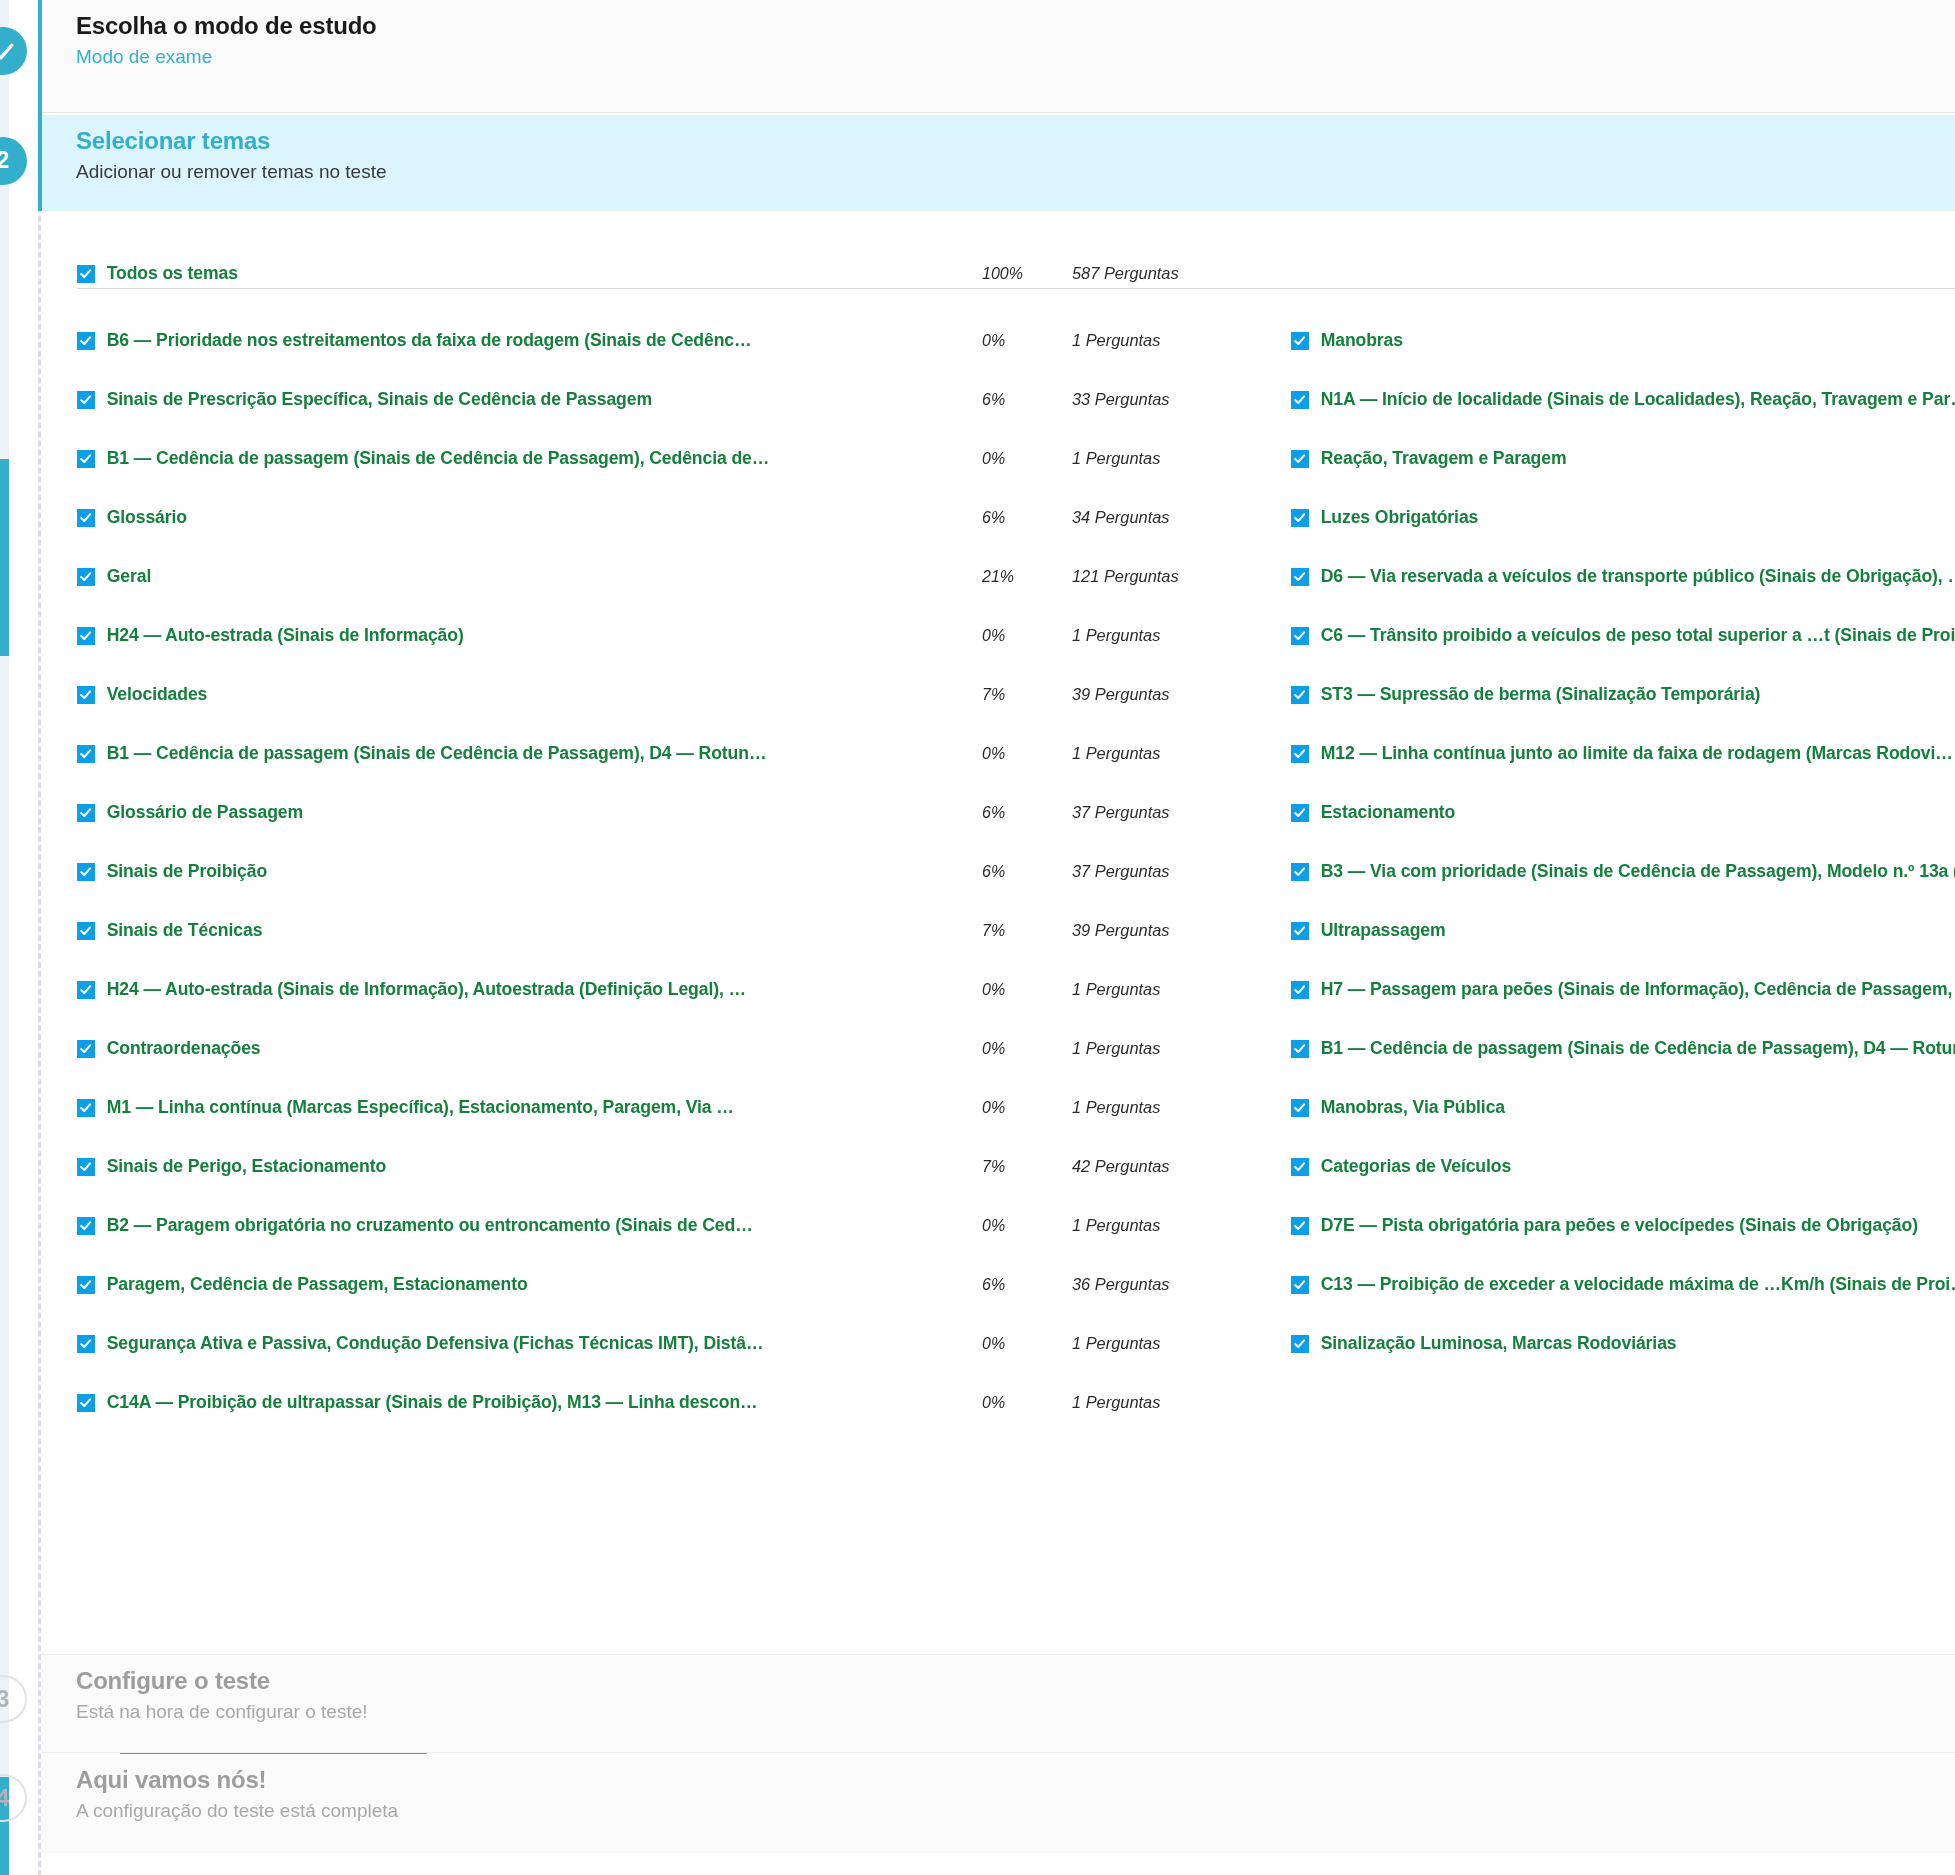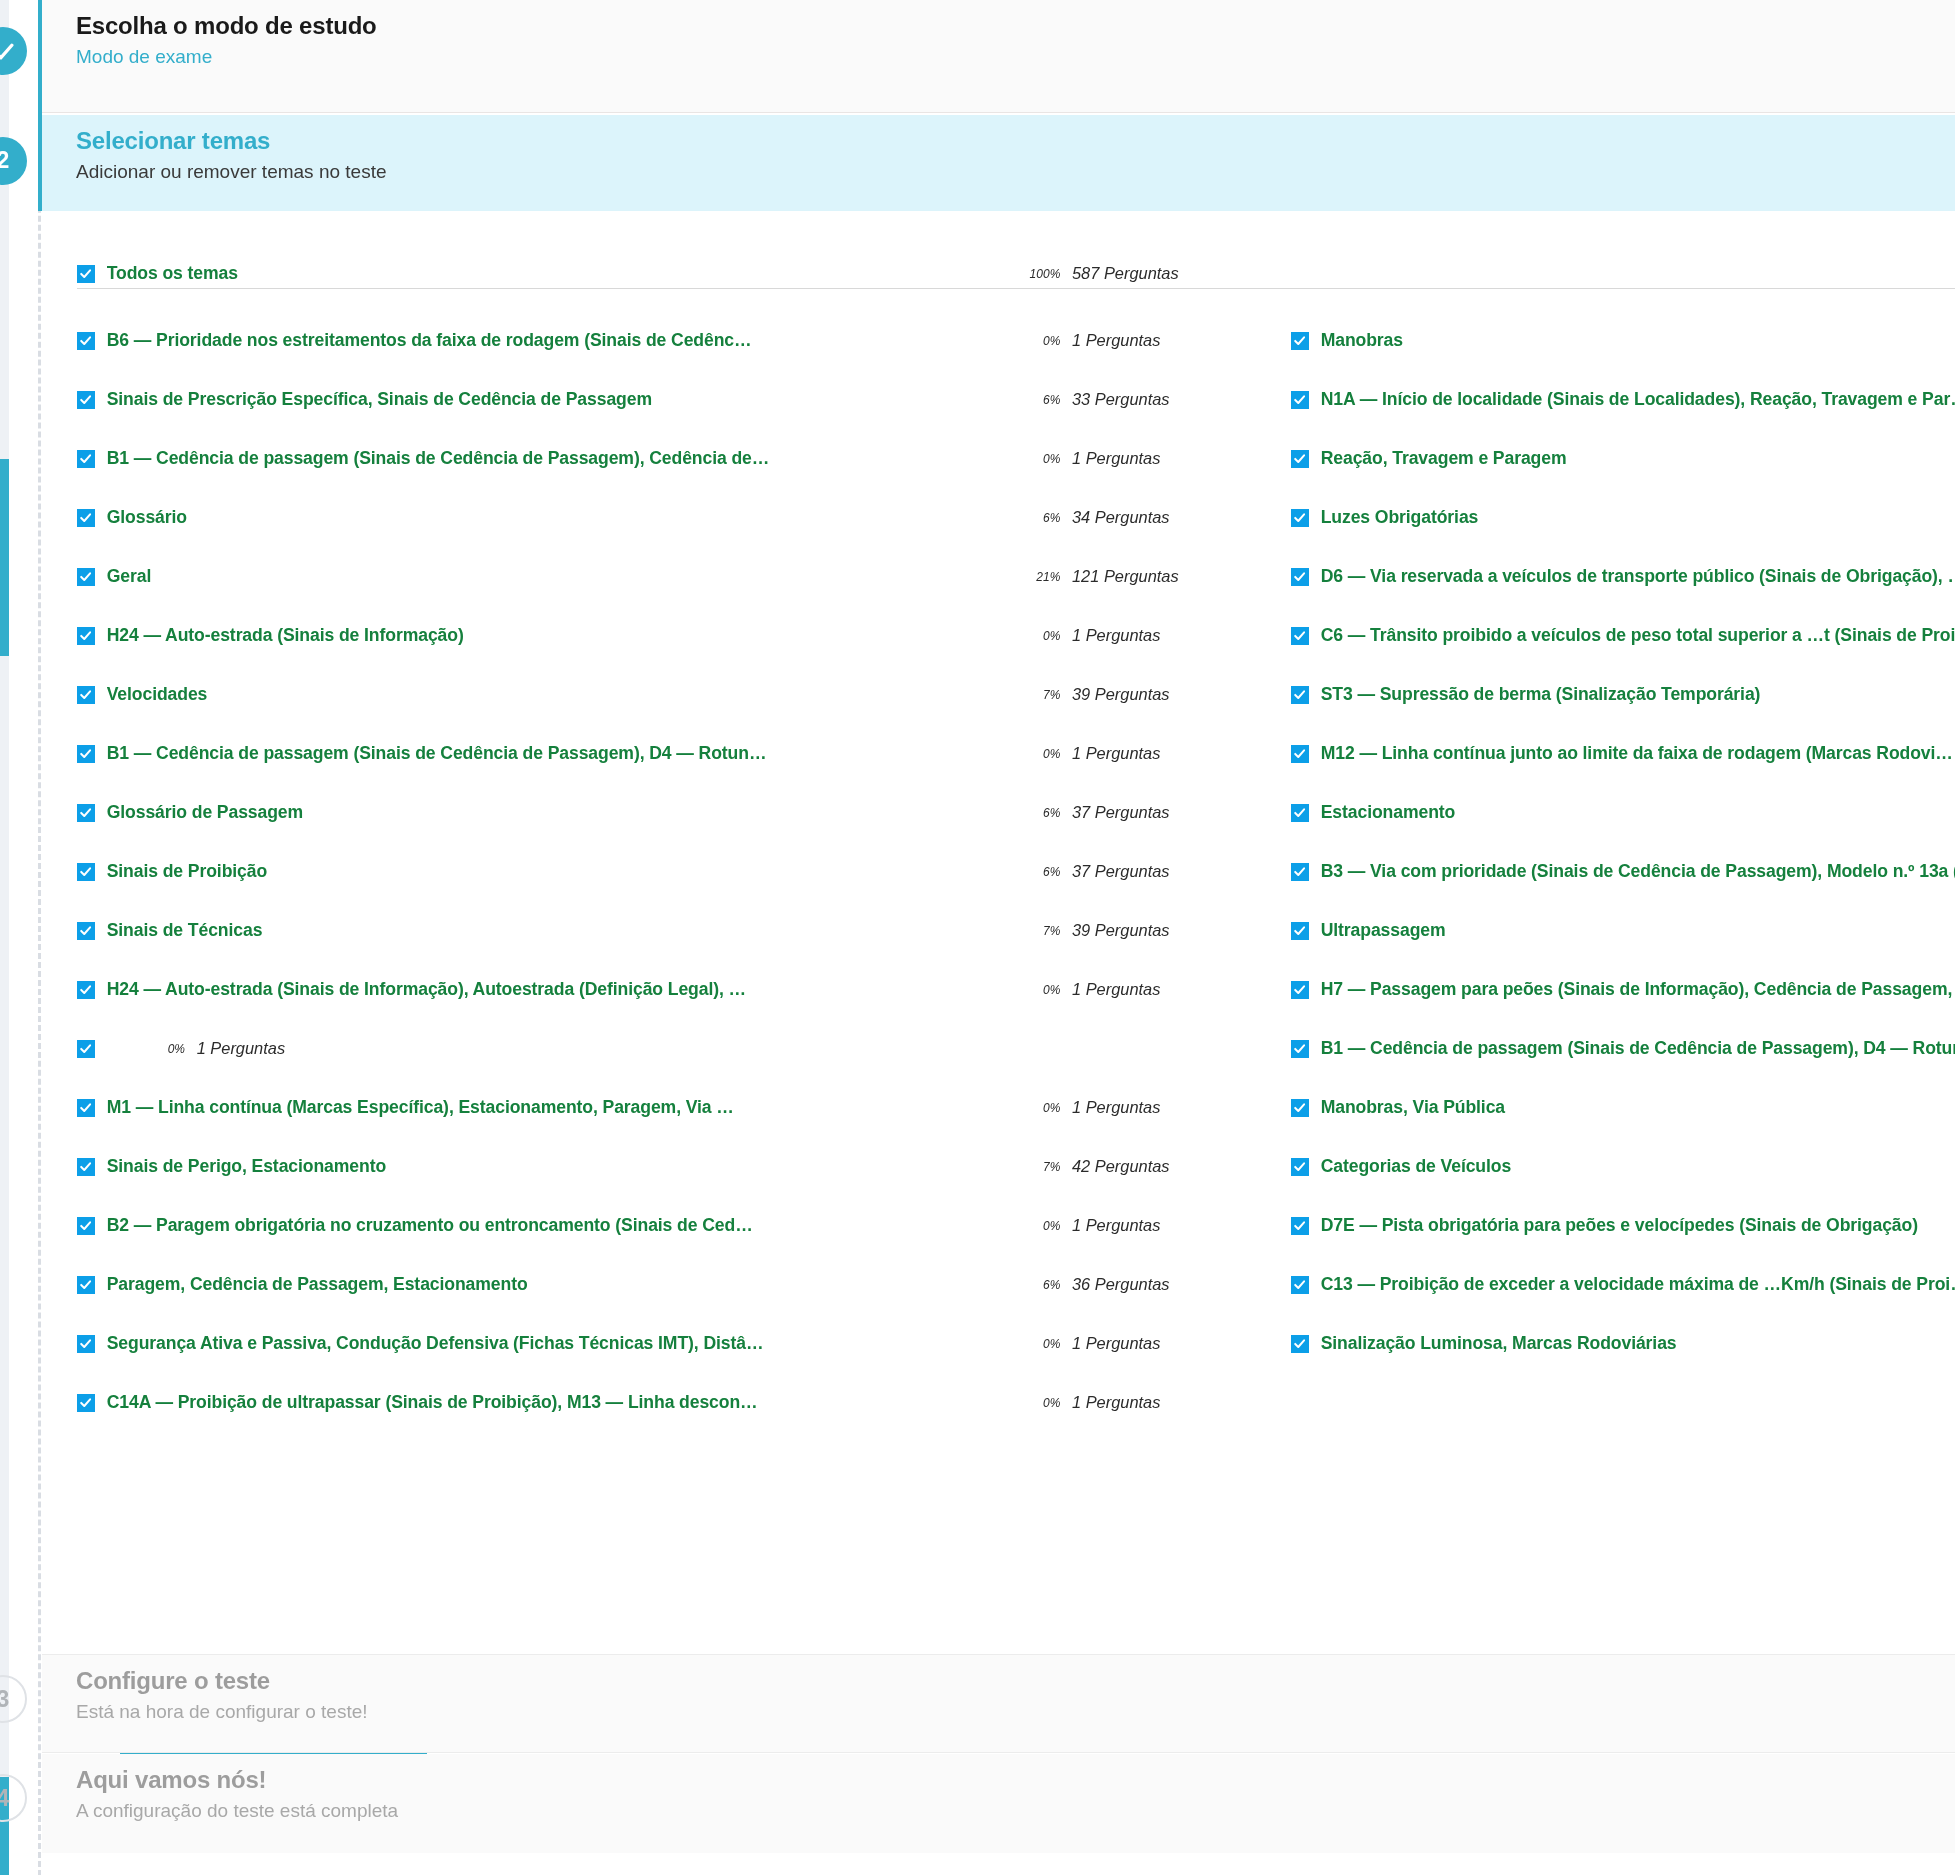--- a/index.html
+++ b/index.html
@@ -120,22 +120,22 @@
 
   .topic-label {
     flex: 1 1 auto;
     font-size: 17.6px; font-weight: bold; color: #15803d;
     white-space: nowrap; overflow: hidden; text-overflow: clip;
     letter-spacing: -0.1px;
   }
 
   .topic-pct {
     flex: 0 0 auto;
-    width: 90px; text-align: right;
-    font-size: 12px; font-style: italic; color: #2b2b2b;
+    width: 90px; text-align: left;
+    font-size: 16px; font-style: italic; color: #2b2b2b;
     padding-right: 11.7px;
   }
   .topic-q {
     flex: 0 0 auto;
     width: 168px; text-align: left;
     font-size: 16.4px; font-style: italic; color: #2b2b2b;
   }
 
   
   .all-row .topic-label { font-size: 17.6px; }
@@ -327,20 +327,21 @@
         <span class="topic-label">H24 — Auto-estrada (Sinais de Informação), Autoestrada (Definição Legal), …</span>
         <span class="topic-pct">0%</span>
         <span class="topic-q">1 Perguntas</span>
       </div>
       <div class="topic-row">
         <span class="cb">
           <svg viewBox="0 0 24 24" fill="none" stroke="#ffffff" stroke-width="3.6" stroke-linecap="round" stroke-linejoin="round">
             <polyline points="4,12.5 9.5,18 20,6"></polyline>
           </svg>
         </span>
+        <span class="topic-label">Contraordenações</span>
         <span class="topic-pct">0%</span>
         <span class="topic-q">1 Perguntas</span>
       </div>
       <div class="topic-row">
         <span class="cb">
           <svg viewBox="0 0 24 24" fill="none" stroke="#ffffff" stroke-width="3.6" stroke-linecap="round" stroke-linejoin="round">
             <polyline points="4,12.5 9.5,18 20,6"></polyline>
           </svg>
         </span>
         <span class="topic-label">M1 — Linha contínua (Marcas Específica), Estacionamento, Paragem, Via …</span>

